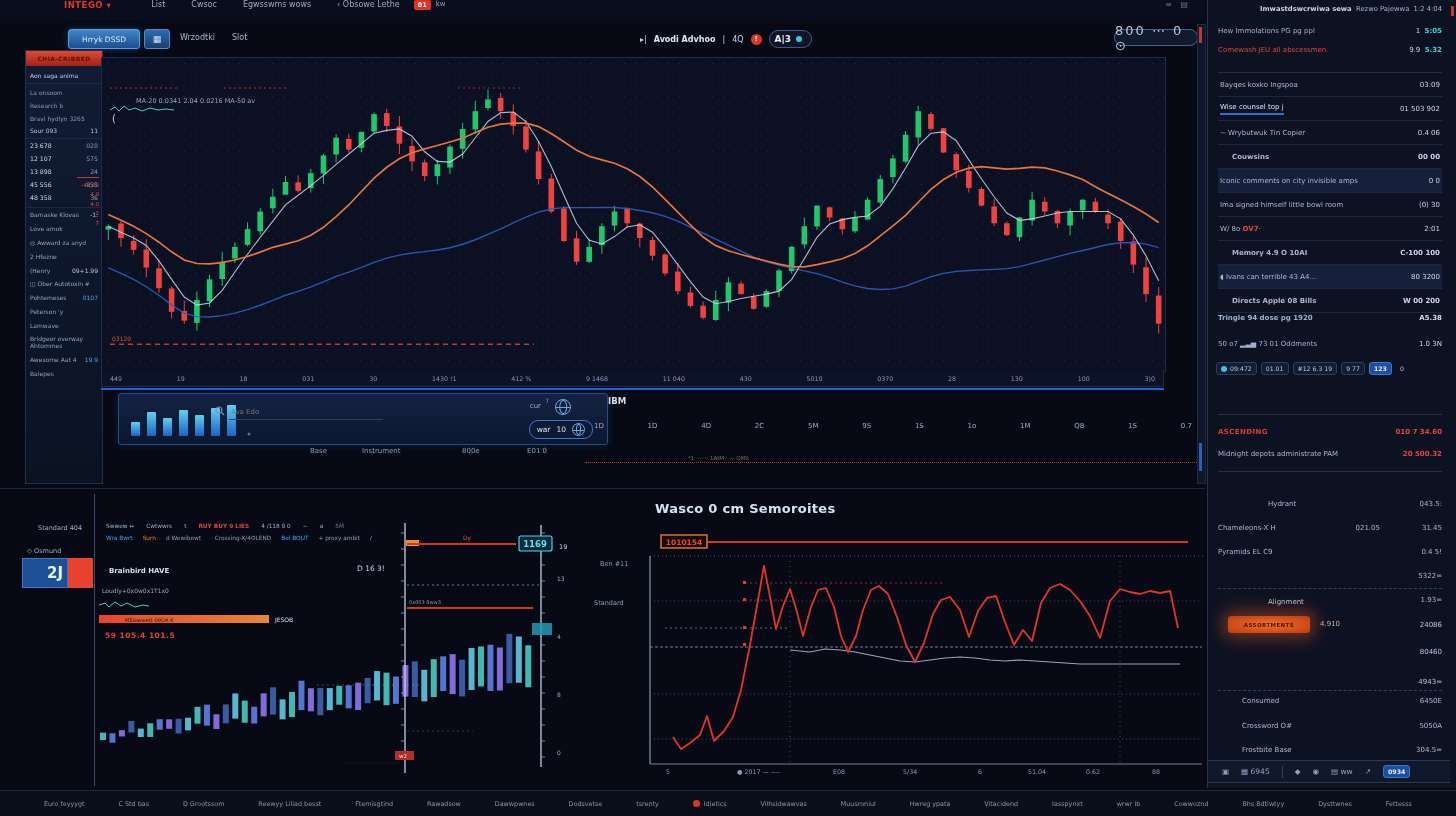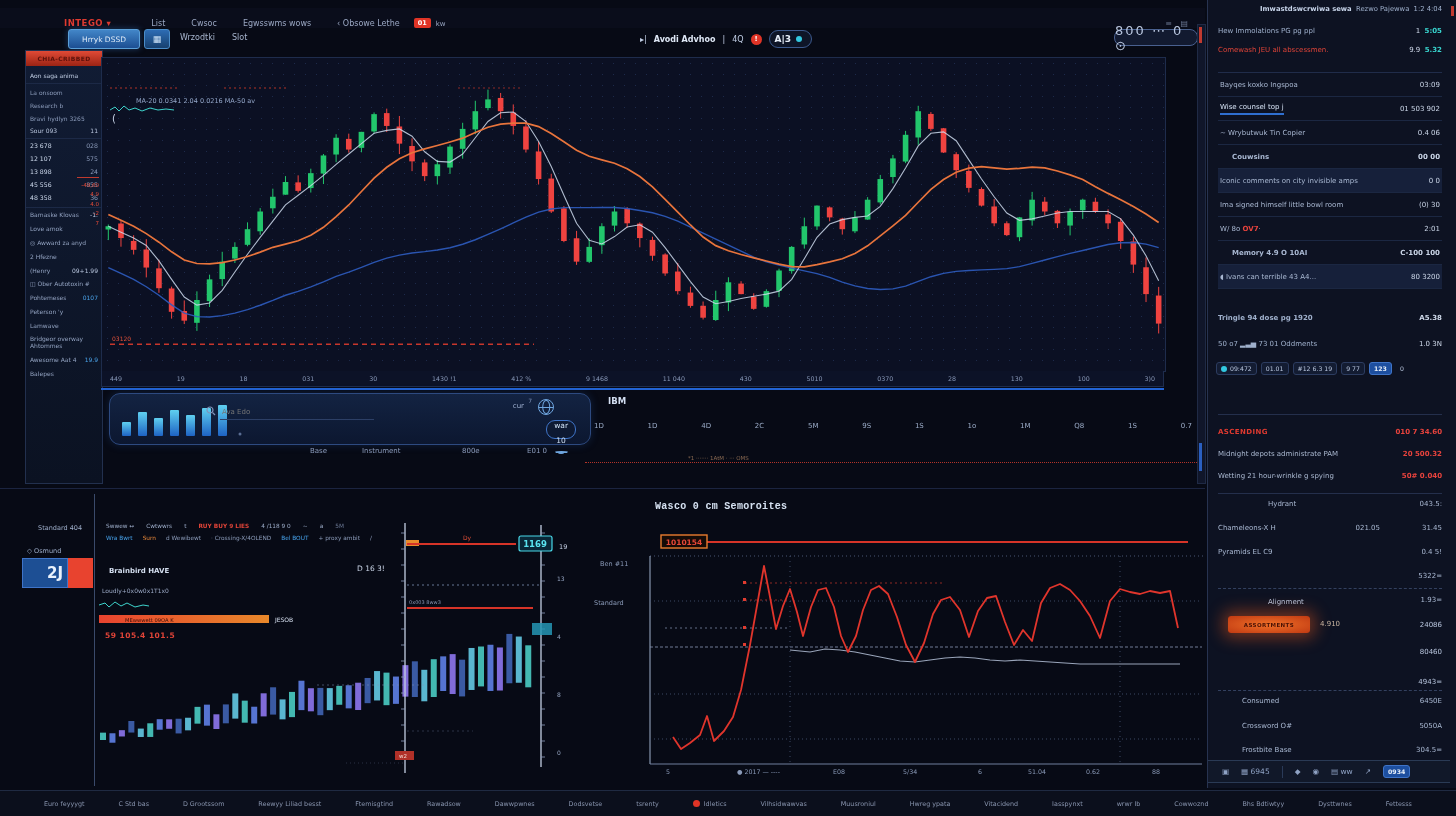--- a/index.html
+++ b/index.html
@@ -1,22 +1,22 @@
 <!DOCTYPE html>
 <html><head>
 <meta charset="utf-8">
 <style>
   html,body{margin:0;padding:0;background:#05070f;}
   #screen{position:relative;width:1456px;height:816px;overflow:hidden;
     background:#070a15;font-family:"DejaVu Sans",sans-serif;color:#aeb9d0;
     -webkit-font-smoothing:antialiased;}
   .abs{position:absolute;}
   
-  #topbar{left:0;top:0;width:1205px;height:20px;background:#0a0d1b;display:flex;align-items:flex-end;
-    font-size:8px;color:#9aa7c2;margin-top:8px;}
+  #topbar{left:0;top:0;width:1205px;height:20px;background:#0a0d1b;display:flex;align-items:flex-start;
+    font-size:8px;color:#9aa7c2;}
   #brand{margin-left:64px;color:#e03a30;font-weight:bold;font-size:8.5px;letter-spacing:.5px;}
   #tb-menu{display:flex;gap:26px;margin-left:40px;align-items:center;}
   .tb-item{cursor:default;}
   #tb-badge{background:#e03426;color:#fff;font-size:6.5px;font-weight:bold;border-radius:2px;
     padding:1px 4px;margin-left:14px;}
   #tb-badge-suffix{margin-left:5px;font-size:7px;}
   #tb-right{margin-left:auto;margin-right:14px;letter-spacing:3px;color:#6d7a96;font-size:8px;}
   
   #btn-primary{left:68px;top:29px;width:70px;height:18px;background:linear-gradient(180deg,#4286c8,#1c4e92);
     border:1px solid #5a9fd8;border-radius:3px;color:#ddeaf8;font-size:7.5px;display:flex;align-items:center;
@@ -50,33 +50,33 @@
   #wl-foot{border-top:1px solid #1c2946;margin-top:3px;}
   .wl-frow{display:flex;justify-content:space-between;padding:3.4px 4px;color:#92a2c0;}
   .wl-frow .fv{color:#b9c6de;} .wl-frow .fv.blue{color:#4aa2e8;}
   
   #main-chart-wrap{left:101px;top:57px;width:1063px;height:313px;background:#0b1023;border:1px solid #1e2c4c;
     background-image:radial-gradient(circle,#1d2a4a 0.7px,transparent 0.8px);background-size:11px 11px;}
   #xaxis{left:101px;top:371px;width:1063px;height:16px;display:flex;justify-content:space-between;align-items:center;
     padding:0 8px;font-size:6.3px;color:#8898b8;background:#0c1227;border:1px solid #1e2c4c;border-top:none;box-sizing:border-box;}
   #blueline{left:101px;top:388px;width:1063px;height:2px;background:#2263d4;}
   
-  #vol-panel{left:109px;top:393px;width:480px;height:50px;border:1.5px solid #2d4a80;border-radius:11px;
-    background:linear-gradient(180deg,#132342,#0c1730);box-shadow:0 0 8px rgba(40,90,180,.25);}
+  #vol-panel{left:118px;top:393px;width:480px;height:50px;border:1.5px solid #2d4a80;border-radius:3px;
+    background:linear-gradient(180deg,#132342,#0c1730);box-shadow:0 0 8px rgba(40,90,180,.25);padding-left:8px;}
   #vol-search{position:absolute;left:110px;top:10px;width:150px;height:13px;border:none;border-bottom:1px solid #2c3f66;
     background:transparent;color:#8fa2c4;font-size:7px;font-family:"DejaVu Sans",sans-serif;outline:none;}
   #vol-cur{position:absolute;right:66px;top:8px;font-size:7px;color:#9fb0d0;}
   #vol-cur-val{position:absolute;right:58px;top:3px;font-size:6px;color:#7f92b8;}
   .globe{width:14px;height:14px;border-radius:50%;border:1px solid #6fa6e0;position:relative;display:inline-block;}
   .globe:before{content:"";position:absolute;left:50%;top:0;width:54%;height:100%;border:1px solid #6fa6e0;border-radius:50%;
     transform:translateX(-50%);box-sizing:border-box;}
   .globe:after{content:"";position:absolute;top:50%;left:0;width:100%;border-top:1px solid #6fa6e0;}
   #vol-globe{position:absolute;right:36px;top:5px;}
   #war-pill{position:absolute;right:14px;bottom:5px;height:17px;border:1px solid #3f74c8;border-radius:9px;
-    display:flex;align-items:center;gap:6px;padding:0 7px;font-size:7.5px;color:#cfe0f4;background:rgba(14,26,50,.7);flex-direction:column;}
+    display:flex;align-items:center;gap:6px;padding:0 7px;font-size:7.5px;color:#cfe0f4;background:rgba(14,26,50,.7);}
   #war-pill .globe{width:11px;height:11px;}
   #ticker{left:608px;top:396px;font-size:8.5px;font-weight:bold;color:#d3dff2;}
   .meta-item{top:447px;font-size:7px;color:#8c9cbc;}
   #tf-row{left:592px;top:421px;width:602px;display:flex;justify-content:space-between;font-size:7px;color:#9cadc9;}
   .tf{cursor:default;padding:1px 2px;}
   #sep-note{left:688px;top:455px;font-size:5.5px;color:#8a6a52;}
   #sep-red{left:585px;top:462px;width:612px;border-top:1px dotted #b23328;}
   #hr-low{left:0px;top:488px;width:1205px;border-top:1px solid #1b2440;}
   
   #mscroll{left:1197px;top:24px;width:7px;height:458px;background:#10162a;border:1px solid #1f2a45;}
@@ -87,21 +87,21 @@
   #pa-meta-title{left:38px;top:524px;font-size:6.5px;color:#9dadc9;}
   #pa-meta-sub{left:27px;top:547px;font-size:6.5px;color:#9dadc9;}
   #pa-big-box{left:22px;top:558px;width:46px;height:30px;background:#1d4f94;border:1px solid #3f74c8;display:flex;
     align-items:center;justify-content:flex-end;padding-right:4px;color:#eaf2fc;font-size:15px;font-weight:bold;box-sizing:border-box;}
   #pa-red-box{left:68px;top:558px;width:25px;height:30px;background:#e8432f;}
   #pa-divider{left:94px;top:494px;width:1px;height:292px;background:#3a4a6a;}
   #pa-tb1{left:106px;top:523px;width:372px;display:flex;gap:12px;font-size:5.8px;color:#9dadc9;white-space:nowrap;}
   #pa-tb2{left:106px;top:535px;width:372px;display:flex;gap:10px;font-size:5.8px;color:#8a9ab8;white-space:nowrap;}
   .c-red{color:#e04438;font-weight:bold;} .c-blue{color:#46a0e8;} .c-orange{color:#e8883a;} .c-dim{color:#6c7a96;}
   
-  #pb-title{left:655px;top:501px;font-size:10px;font-weight:bold;color:#d6e2f2;letter-spacing:.3px;font-family:Liberation Mono, monospace;}
+  #pb-title{left:655px;top:501px;font-size:13px;font-weight:bold;color:#d6e2f2;letter-spacing:.3px;}
   .pb-llabel{font-size:6.5px;color:#8a9ab8;}
   .pb-xlabel{position:absolute;top:768px;font-size:6.3px;color:#8a9ab8;white-space:nowrap;}
   
   #sidebar{left:1207px;top:0px;width:242px;height:788px;background:#0d1222;border-left:1px solid #273350;font-size:7px;}
   .sb{position:absolute;left:10px;right:8px;display:flex;justify-content:space-between;align-items:center;color:#9fb0cc;}
   .sb .lab{color:#9fb0cc;} .sb .val{color:#cfd9ea;white-space:nowrap;}
   .teal{color:#38d4ce !important;font-weight:bold;}
   .red{color:#e8433d !important;}
   #sb-head{top:5px;font-size:6.8px;padding-left:42px;}
   #sb-head .hl1{font-weight:bold;color:#c6d3e8;}
@@ -766,20 +766,24 @@
           <span class="val">2:01</span>
         </div>
         <div class="sb-trow indent">
           <span class="lab">Memory 4.9 O 10AI</span>
           <span class="val">C-100 100</span>
         </div>
         <div class="sb-trow hl">
           <span class="lab">◖ Ivans can terrible 43 A4...</span>
           <span class="val">80 3200</span>
         </div>
+        <div class="sb-trow indent">
+          <span class="lab">Directs Apple 08 Bills</span>
+          <span class="val">W 00 200</span>
+        </div>
       </div>
     <div class="sb" id="sb-rowC">
       <span class="lab">Tringle 94 dose pg 1920</span>
       <span class="val">A5.38</span>
     </div>
     <div class="sb" id="sb-rowD">
       <span class="lab">50 o7 ▂▃▅ 73 01 Oddments</span>
       <span class="val">1.0 3N</span>
     </div>
     <div id="sb-pills">
@@ -805,24 +809,20 @@
       </div>
     <div id="sb-alerts">
         <div class="sb-arow">
           <span class="lab">ASCENDING</span>
           <span class="val">010 7 34.60</span>
         </div>
         <div class="sb-arow">
           <span class="lab">Midnight depots administrate PAM</span>
           <span class="val">20 500.32</span>
         </div>
-        <div class="sb-arow">
-          <span class="lab">Wetting 21 hour-wrinkle g spying</span>
-          <span class="val">50# 0.040</span>
-        </div>
       </div>
     <div id="sb-pos">
       <div class="prow">
           <span style="margin-left:50px;">Hydrant</span>
           <span class="pr-r">043.5:</span>
         </div>
       <div class="prow">
           <span>Chameleons-X  H</span>
           <span class="pr-m">021.05</span>
           <span class="pr-r">31.45</span>

